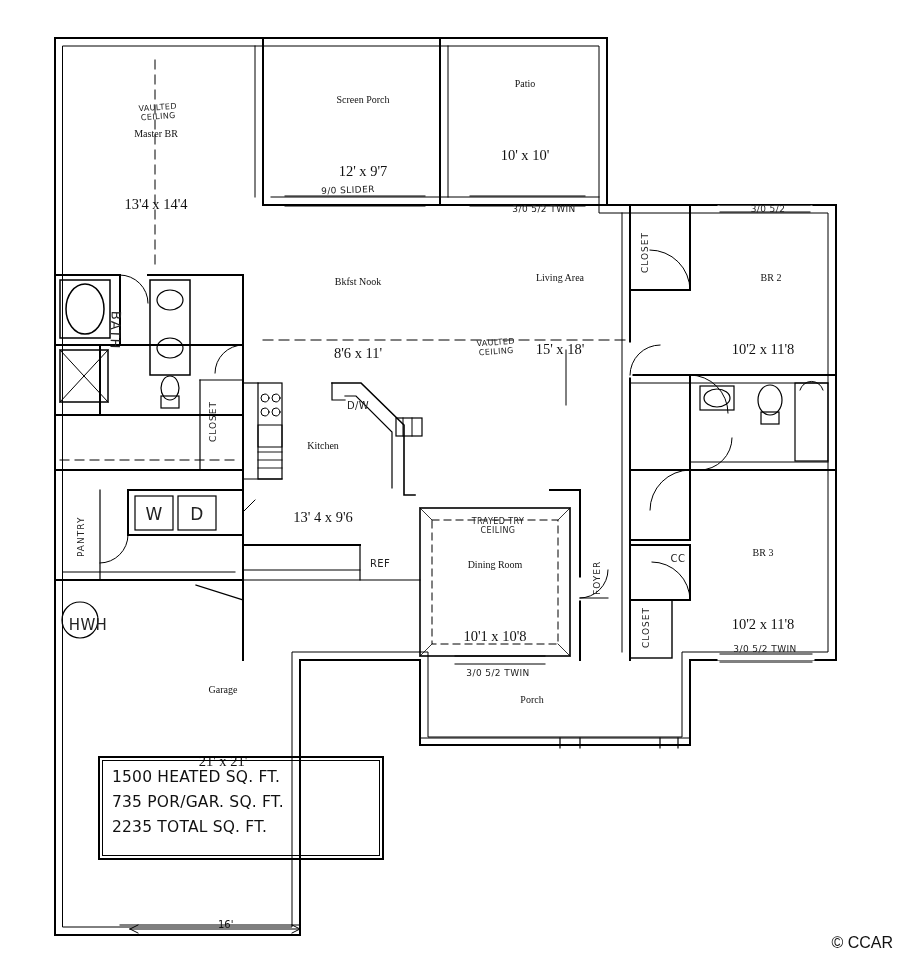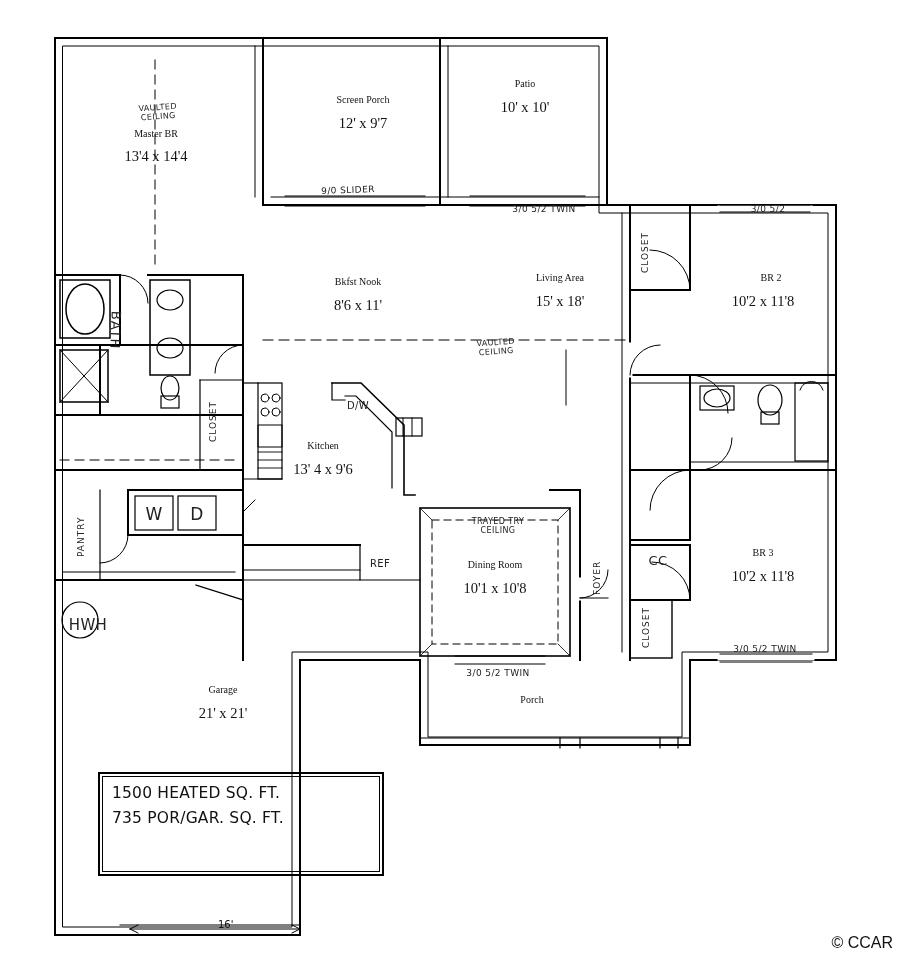--- a/index.html
+++ b/index.html
@@ -28,39 +28,40 @@
     white-space: pre;
     color: #111;
   }
   .room-name {
     font-size: 10px;
     font-family: "Liberation Serif", serif;
   }
   .room-dim {
     font-size: 14.5px;
     font-family: "Liberation Serif", serif;
+    margin-top: 48px;
   }
   .hand {
     font-family: "DejaVu Sans", sans-serif;
     font-size: 8px;
     letter-spacing: 0.4px;
     color: #222;
     position: absolute;
     white-space: pre;
     text-align: center;
   }
   .vert-up {
     writing-mode: vertical-rl;
     transform: rotate(180deg);
     text-orientation: mixed;
   }
   .summary {
     position: absolute;
     left: 98px;
-    top: 772px;
+    top: 756px;
     width: 286px;
     height: 104px;
   }
   .summary-inner {
     position: absolute;
     inset: 0;
     border: 2px solid #000;
   }
   .summary-inner2 {
     position: absolute;
@@ -310,37 +311,38 @@
 <div class="hand" style="left:443px;top:517px;width:110px;">TRAYED TRY
 CEILING</div>
 
 <div class="hand vert-up" style="left:108px;top:295px;height:70px;font-size:13px;letter-spacing:1px;transform:rotate(2deg);">BATH</div>
 <div class="hand vert-up" style="left:208px;top:390px;height:64px;font-size:9px;letter-spacing:1px;">CLOSET</div>
 <div class="hand vert-up" style="left:640px;top:222px;height:62px;font-size:9px;letter-spacing:1px;">CLOSET</div>
 <div class="hand vert-up" style="left:641px;top:600px;height:56px;font-size:9px;letter-spacing:1px;">CLOSET</div>
 <div class="hand vert-up" style="left:76px;top:505px;height:64px;font-size:9px;letter-spacing:1px;">PANTRY</div>
 <div class="hand vert-up" style="left:592px;top:552px;height:52px;font-size:9px;letter-spacing:1px;">FOYER</div>
 
-<div class="hand" style="left:643px;top:553px;width:30px;font-size:13px;">CC</div>
+<div class="hand" style="left:663px;top:553px;width:30px;font-size:10px;">CC</div>
 <div class="hand" style="left:343px;top:400px;width:30px;font-size:10px;">D/W</div>
 <div class="hand" style="left:141px;top:504px;width:26px;font-size:17px;">W</div>
 <div class="hand" style="left:184px;top:504px;width:26px;font-size:17px;">D</div>
 <div class="hand" style="left:363px;top:558px;width:34px;font-size:10px;">REF</div>
 <div class="hand" style="left:64px;top:616px;width:48px;font-size:15px;">HWH</div>
 
 <div class="hand" style="left:300px;top:185px;width:96px;font-size:9px;transform:rotate(-2deg);">9/0 SLIDER</div>
 <div class="hand" style="left:492px;top:204px;width:104px;font-size:9px;">3/0 5/2 TWIN</div>
 <div class="hand" style="left:716px;top:204px;width:104px;font-size:9px;">3/0 5/2</div>
 <div class="hand" style="left:712px;top:644px;width:106px;font-size:9px;">3/0 5/2 TWIN</div>
 <div class="hand" style="left:445px;top:668px;width:106px;font-size:9px;">3/0 5/2 TWIN</div>
 
 <div class="dimlabel" style="left:218px;top:919px;">16'</div>
 
 <div class="summary">
   <div class="summary-inner"></div>
   <div class="summary-inner2"></div>
   <div class="summary-text">
     <div>1500 HEATED SQ. FT.</div>
     <div>735 POR/GAR. SQ. FT.</div>
+    <div>2235 TOTAL SQ. FT.</div>
   </div>
 </div>
 
 <div class="copyright">© CCAR</div>
 
 </body></html>

